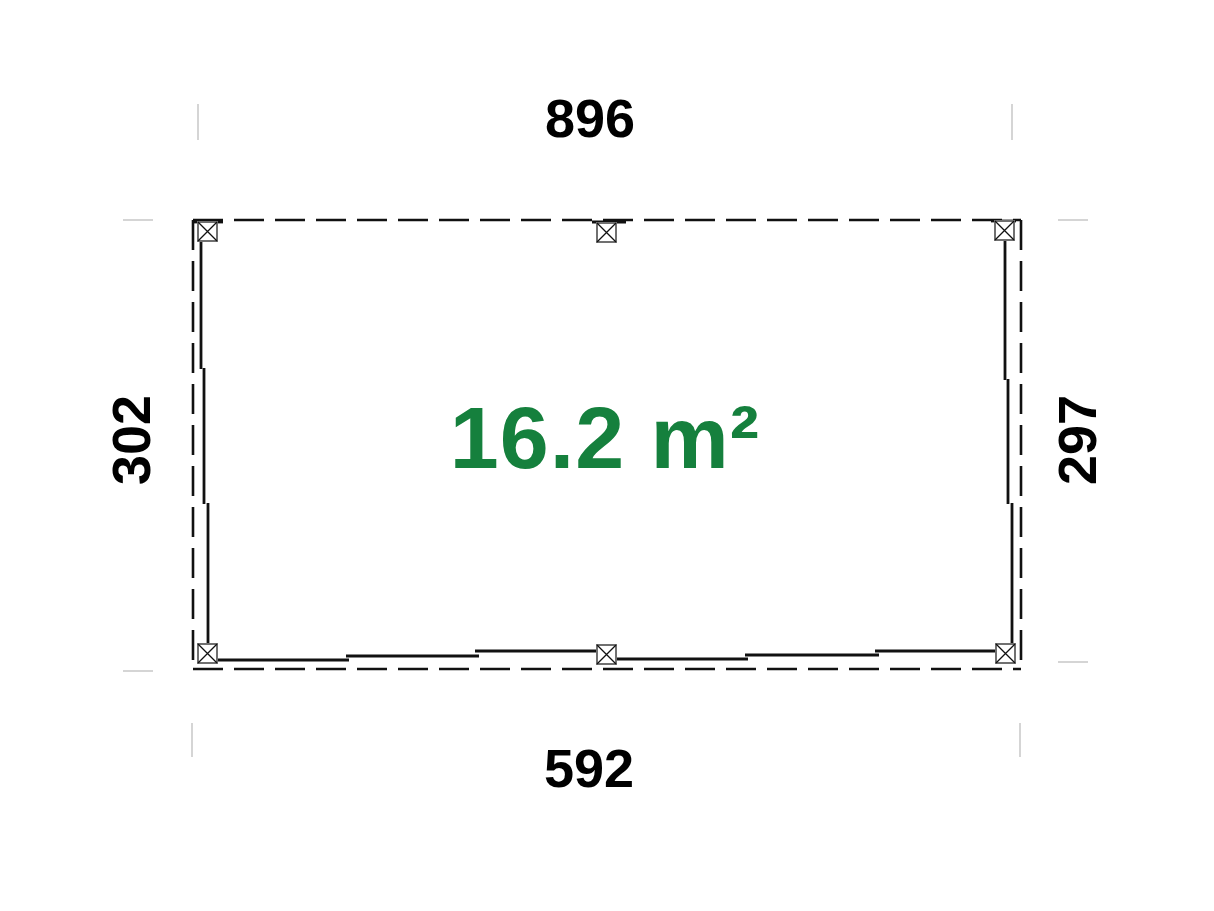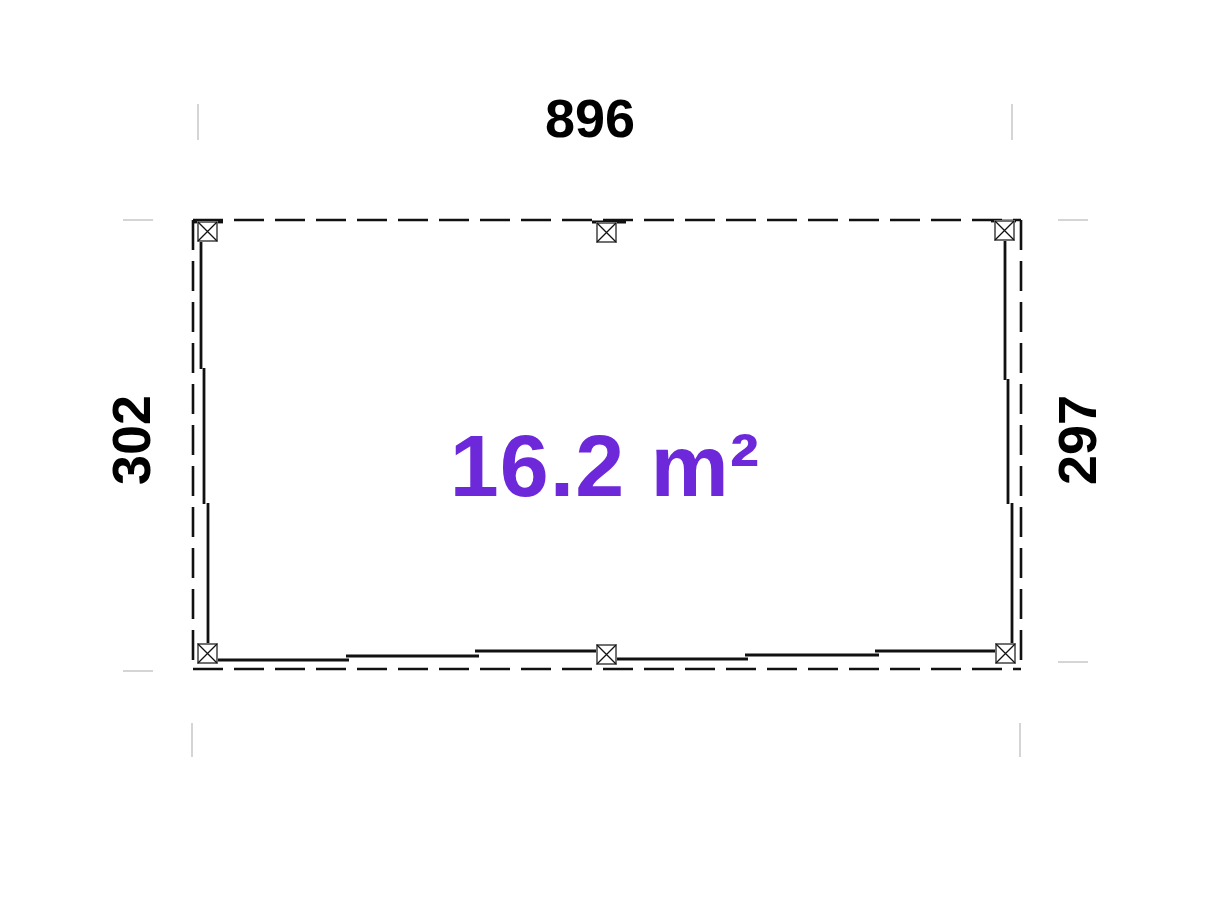--- a/index.html
+++ b/index.html
@@ -52,27 +52,26 @@
     font-size: 54px;
     font-weight: 600;
     white-space: nowrap;
     transform: translate(-50%, -50%);
   }
   .dim-label.rot {
     transform: translate(-50%, -50%) rotate(-90deg);
   }
   .area-label {
     position: absolute;
-    color: #6d28d9;
+    color: #15803d;
     font-size: 88px;
     font-weight: 700;
     white-space: nowrap;
     transform: translate(-50%, -50%);
     letter-spacing: 1px;
-    margin-top: 28px;
   }
 </style>
 </head>
 <body>
 
 <div class="canvas">
 
   <svg class="plan-svg" width="1214" height="911" viewBox="0 0 1214 911" xmlns="http://www.w3.org/2000/svg">
 
     <g>
@@ -138,20 +137,21 @@
       </g>
       <g>
         <rect class="post-rect" x="996" y="644" width="19" height="19"></rect>
         <path class="post-x" d="M996 644 L1015 663 M1015 644 L996 663"></path>
       </g>
     </g>
   </svg>
 
   <div class="dim-label" style="left:590px; top:118px;">896</div>
 
+  <div class="dim-label" style="left:589px; top:768px;">592</div>
 
   <div class="dim-label rot" style="left:131px; top:440px;">302</div>
 
   <div class="dim-label rot" style="left:1077px; top:440px;">297</div>
 
   <div class="area-label" style="left:605px; top:438px;">16.2 m²</div>
 
 </div>
 
 </body></html>

